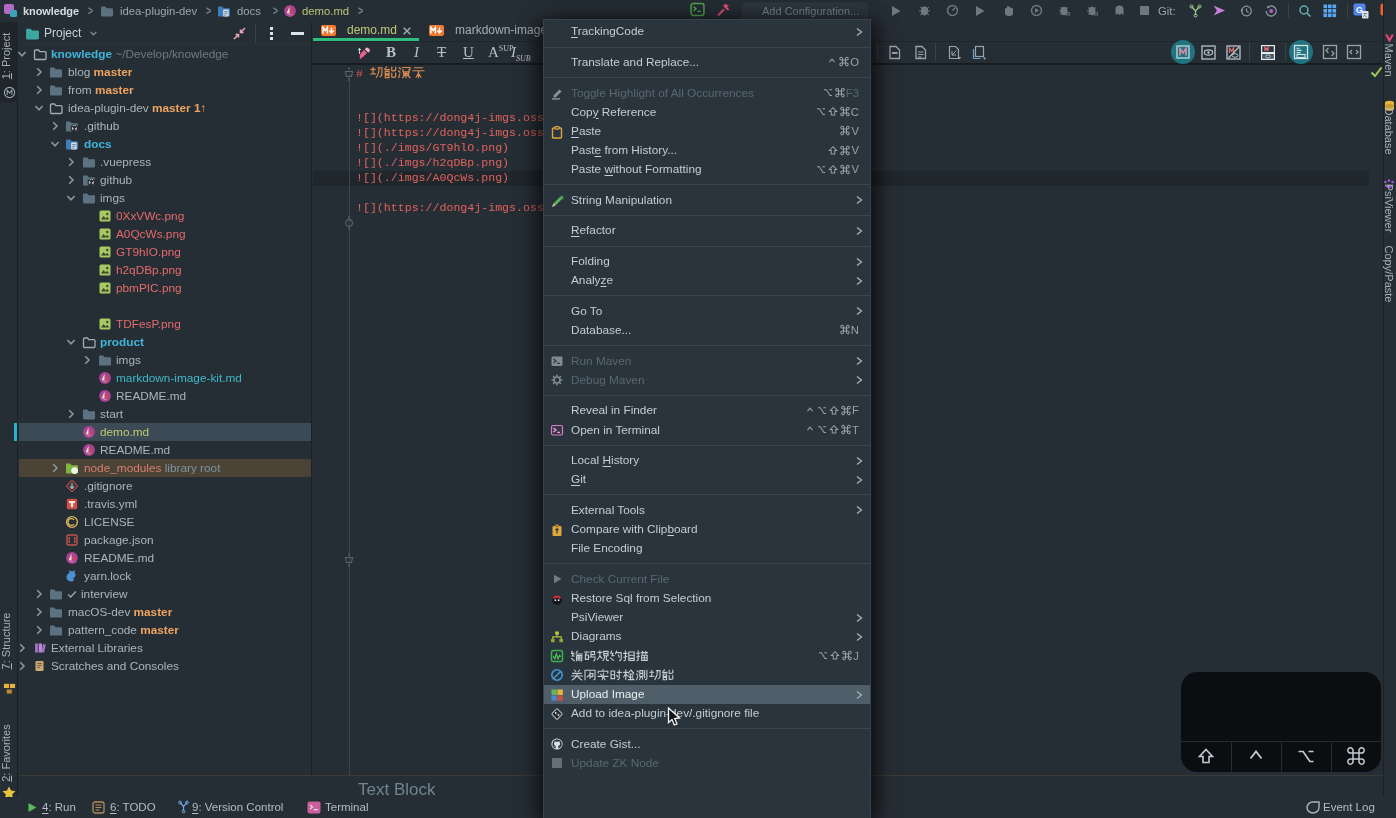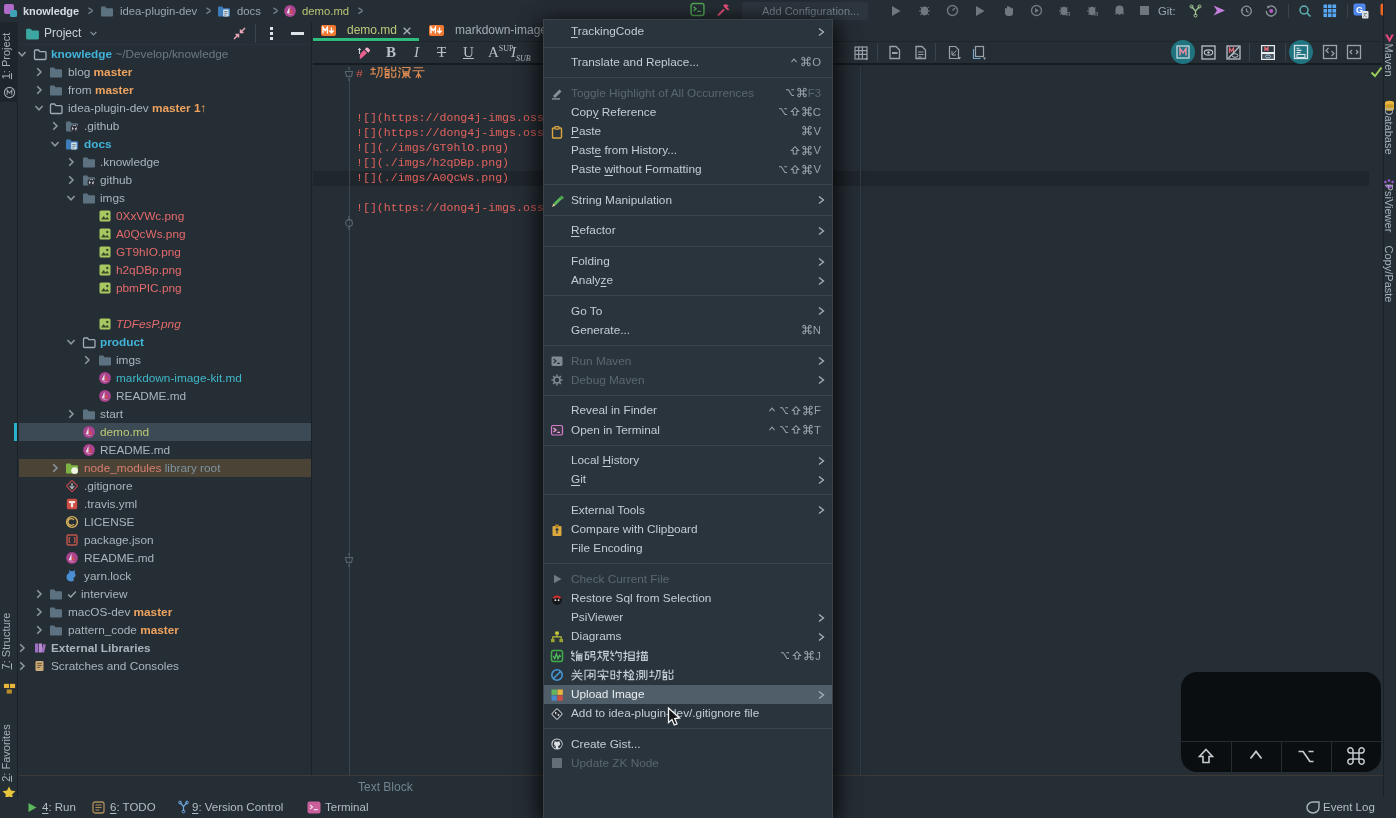--- a/index.html
+++ b/index.html
@@ -27,21 +27,21 @@
 #phead{position:absolute;left:0;top:0;width:100%;height:23px;border-bottom:1px solid #2a333b}
 .trow{position:absolute;left:0;width:100%;height:18px;font-size:11.8px;color:var(--tree);white-space:nowrap}
 .trow span{position:absolute;top:0;line-height:18px}
 .ticon{position:absolute;top:2px}
 .b{font-weight:700}
 
 #editor{left:313px;top:22px;width:1069px;height:753px;background:var(--bg)}
 #mdbar{position:absolute;left:0;top:19px;width:100%;height:24px;border-top:1px solid #1e252b;border-bottom:2px solid #171c21}
 .code{position:absolute;font-family:"Liberation Mono",monospace;font-size:11.6px;line-height:14.9px;white-space:pre;color:var(--code)}
 
-#menu{left:543px;top:19px;width:290px;height:799px;background:var(--menu-bg);border:1px solid #3a434b;border-bottom:none;box-shadow:0 8px 22px rgba(0,0,0,.55), -8px 2px 18px rgba(0,0,0,.35), 8px 2px 18px rgba(0,0,0,.35);padding-top:2.4px}
+#menu{left:543px;top:19px;width:328px;height:799px;background:var(--menu-bg);border:1px solid #3a434b;border-bottom:none;box-shadow:0 8px 22px rgba(0,0,0,.55), -8px 2px 18px rgba(0,0,0,.35), 8px 2px 18px rgba(0,0,0,.35);padding-top:2.4px}
 .mi{position:relative;height:19.2px;display:flex;align-items:center;font-size:11.8px;color:var(--mtext)}
 .mi .lab{position:absolute;left:27px;top:0;line-height:19.2px;white-space:nowrap}
 .mi .sc{position:absolute;right:11px;top:0;line-height:19.2px;font-size:11.3px;color:var(--short)}
 .mi .arr{position:absolute;right:5px;top:3.6px;width:12px;height:12px}
 .mi .ic{position:absolute;left:6px;top:2.6px;width:14px;height:14px}
 .mi.d .lab, .mi.d .sc{color:var(--dis)}
 .mi.sel{background:var(--menu-sel)}
 .mi.sel .lab{color:#e8eef1}
 .msep{height:11.4px;position:relative}
 .msep:after{content:"";position:absolute;left:0;right:0;top:5px;height:1px;background:var(--menu-sep)}
@@ -420,21 +420,21 @@
       </svg>
 <span style="left:65px"><span class="b" style="position:static;color:#41b4d9">docs</span></span>
 </div>
 <div class="trow" style="top:131px;">
 <svg class="ticon" style="left:45px" width="14" height="14" viewBox="0 0 14 14">
         <use href="#chev-r"></use>
       </svg>
 <svg class="ticon" style="left:63px" width="14" height="14" viewBox="0 0 14 14">
         <use href="#folder"></use>
       </svg>
-<span style="left:81px"><span class="" style="position:static;">.knowledge</span></span>
+<span style="left:81px"><span class="" style="position:static;">.vuepress</span></span>
 </div>
 <div class="trow" style="top:149px;">
 <svg class="ticon" style="left:45px" width="14" height="14" viewBox="0 0 14 14">
         <use href="#chev-r"></use>
       </svg>
 <svg class="ticon" style="left:63px" width="14" height="14" viewBox="0 0 14 14">
         <use href="#gh-folder"></use>
       </svg>
 <span style="left:81px"><span class="" style="position:static;">github</span></span>
 </div>
@@ -470,21 +470,21 @@
         <use href="#png"></use>
       </svg>
 <span style="left:97px"><span class="" style="position:static;color:#e56a6b">h2qDBp.png</span></span>
 </div>
 <div class="trow" style="top:257px;">
 <svg class="ticon" style="left:79px" width="14" height="14" viewBox="0 0 14 14">
         <use href="#png"></use>
       </svg>
 <span style="left:97px"><span class="" style="position:static;color:#e56a6b">pbmPIC.png</span></span>
 </div>
-<div class="trow" style="top:293px;font-style:italic;">
+<div class="trow" style="top:293px;">
 <svg class="ticon" style="left:79px" width="14" height="14" viewBox="0 0 14 14">
         <use href="#png"></use>
       </svg>
 <span style="left:97px"><span class="" style="position:static;color:#e56a6b">TDFesP.png</span></span>
 </div>
 <div class="trow" style="top:311px;">
 <svg class="ticon" style="left:45px" width="14" height="14" viewBox="0 0 14 14">
         <use href="#chev-d"></use>
       </svg>
 <svg class="ticon" style="left:63px" width="14" height="14" viewBox="0 0 14 14">
@@ -610,21 +610,21 @@
       </svg>
 <span style="left:49px"><span class="" style="position:static;">pattern_code</span>&nbsp;<span style="position:static;font-weight:700;color:#efa35f">master</span></span>
 </div>
 <div class="trow" style="top:617px;">
 <svg class="ticon" style="left:-4px" width="14" height="14" viewBox="0 0 14 14">
         <use href="#chev-r"></use>
       </svg>
 <svg class="ticon" style="left:14px" width="14" height="14" viewBox="0 0 14 14">
         <use href="#extlib"></use>
       </svg>
-<span style="left:32px"><span class="" style="position:static;font-weight:bold;">External Libraries</span></span>
+<span style="left:32px"><span class="" style="position:static;">External Libraries</span></span>
 </div>
 <div class="trow" style="top:635px;">
 <svg class="ticon" style="left:-4px" width="14" height="14" viewBox="0 0 14 14">
         <use href="#chev-r"></use>
       </svg>
 <svg class="ticon" style="left:14px" width="14" height="14" viewBox="0 0 14 14">
         <use href="#scratch"></use>
       </svg>
 <span style="left:32px"><span class="" style="position:static;">Scratches and Consoles</span></span>
 </div>
@@ -760,21 +760,21 @@
 <div class="code" style="left:43px;top:104.0px">![](https://dong4j-imgs.oss-cn-hangzhou.aliyuncs.com/x.png)</div>
 <div class="code" style="left:43px;top:118.9px">![](./imgs/GT9hlO.png)</div>
 <div class="code" style="left:43px;top:133.8px">![](./imgs/h2qDBp.png)</div>
 <div class="code" style="left:43px;top:148.7px">![](./imgs/A0QcWs.png)</div>
 <div class="code" style="left:43px;top:178.5px">![](https://dong4j-imgs.oss-cn-hangzhou.aliyuncs.com/x.png)</div>
 <svg class="abs" style="left:1057px;top:44px" width="13" height="12" viewBox="0 0 13 12">
       <path d="M1.5 6.5 L5 10 L11.5 1.5" stroke="#9acd5a" stroke-width="2" fill="none"></path>
     </svg>
 </div>
 <div class="abs" style="left:19px;top:775px;width:1364px;height:1px;background:#3c3a36"></div>
-<span class="abs" style="left:358px;top:780px;font-size:12px;color:#6f8591">Text Block</span>
+<span class="abs" style="left:358px;top:780px;font-size:17px;color:#6f8591">Text Block</span>
 <div id="rstripe" class="abs"></div>
 <svg class="abs" style="left:1384px;top:33px" width="11" height="11" viewBox="0 0 11 11">
     <path d="M1 1.5 L5.5 9.5 L10 1.5 L7.5 1.5 L5.5 5.5 L3.5 1.5z" fill="#e8467c"></path>
   </svg>
 <div class="vlabelr" style="left:1359px;top:54px;width:60px;text-align:center;font-size:11px">Maven</div>
 <svg class="abs" style="left:1384px;top:100px" width="11" height="12" viewBox="0 0 11 12">
     <ellipse cx="5.5" cy="2.8" rx="4.5" ry="2" fill="#e8b63c"></ellipse>
     <path d="M1 2.8 v6 a4.5 2 0 0 0 9 0 v-6" fill="#e8b63c"></path>
     <ellipse cx="5.5" cy="6" rx="4.5" ry="2" fill="#c89a2c"></ellipse>
   </svg>
@@ -936,21 +936,21 @@
       </svg>
     </div>
 <div class="msep"></div>
 <div class="mi ">
       <span class="lab">Go To</span>
       <svg class="arr" viewBox="0 0 12 12">
         <path d="M4 2.5 L8.5 6 L4 9.5" stroke="#a6b1b8" stroke-width="1.3" fill="none"></path>
       </svg>
     </div>
 <div class="mi ">
-      <span class="lab">Generate...</span>
+      <span class="lab">Database...</span>
       <span class="sc"><svg style="display:inline-block;vertical-align:-1.5px" width="12" height="11" viewBox="0 0 12 12">
           <g fill="none" stroke="#96a1a8" stroke-width="1.1">
             <path d="M4.4 4.4 h3.2 v3.2 h-3.2z M4.4 4.4 H3.1 a1.5 1.5 0 1 1 1.3-1.3z M7.6 4.4 h1.3 a1.5 1.5 0 1 0-1.3-1.3z M4.4 7.6 H3.1 a1.5 1.5 0 1 0 1.3 1.3z M7.6 7.6 h1.3 a1.5 1.5 0 1 1-1.3 1.3z"></path>
           </g>
         </svg>N</span>
     </div>
 <div class="msep"></div>
 <div class="mi d">
       <svg class="ic" viewBox="0 0 14 14">
         <use href="#run-mvn"></use>

